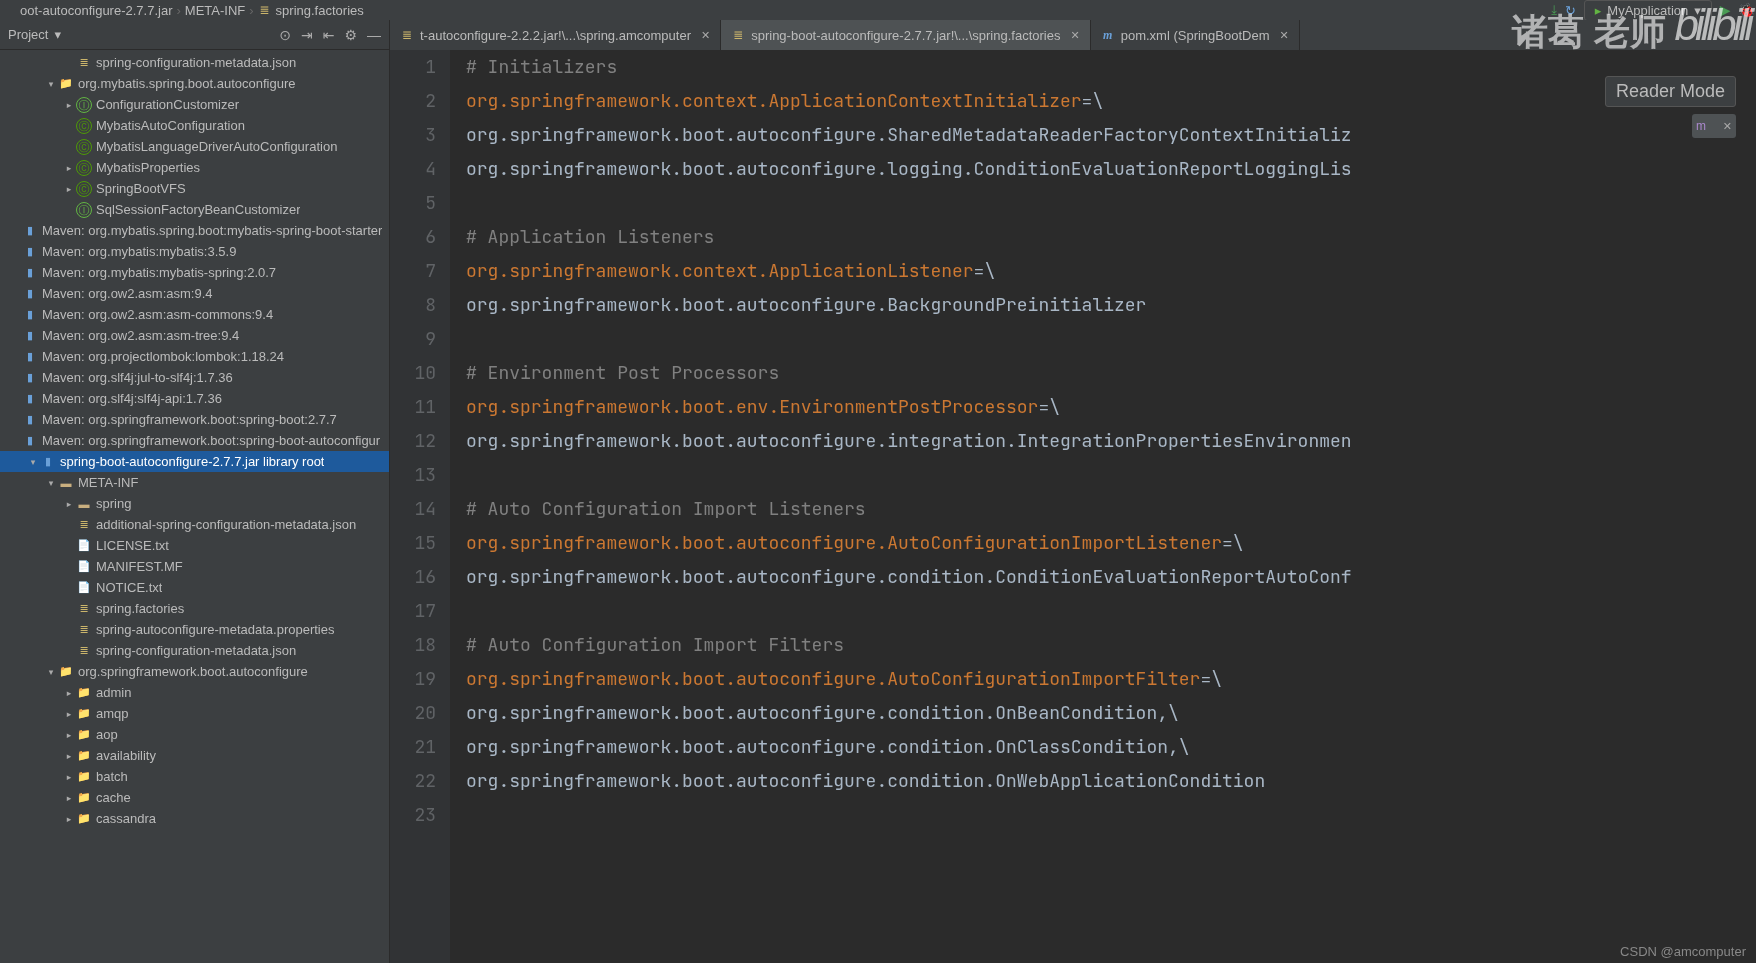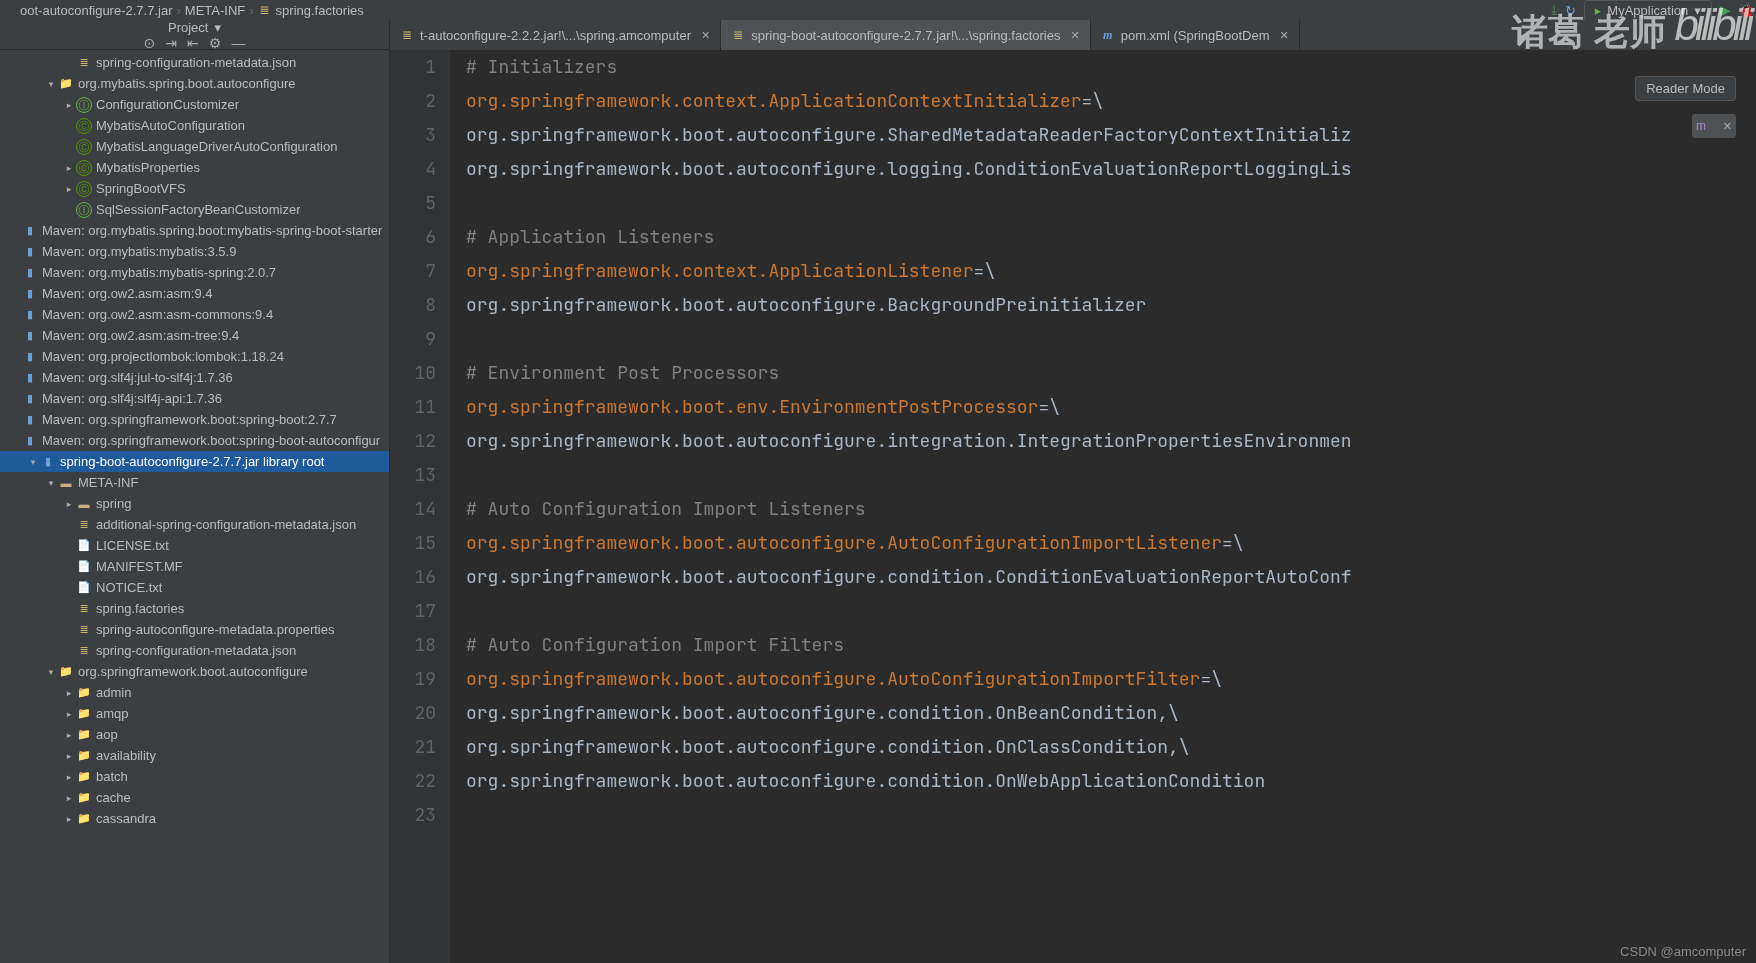--- a/index.html
+++ b/index.html
@@ -5,21 +5,21 @@
 * { margin: 0; padding: 0; box-sizing: border-box; }
 body { font-family: "Segoe UI", Arial, sans-serif; background: #3c3f41; color: #bbbbbb; overflow: hidden; width: 1756px; height: 963px; position: relative; }
 .breadcrumbs { height: 20px; display: flex; align-items: center; gap: 4px; font-size: 13px; color: #bbb; padding-left: 20px; background:#3c3f41;}
 .breadcrumbs .sep { color: #666; }
 .run-config { display:flex; align-items:center; gap:8px; color:#bbb; font-size:13px;}
 .play-icon { color:#499c54; font-size:14px;}
 .bug-icon { color:#499c54; font-size:14px;}
 .run-box { border:1px solid #555; padding:2px 10px; border-radius:3px; display:flex; align-items:center; gap:6px;}
 .main { display: flex; height: calc(100% - 20px); }
 .sidebar { width: 390px; background: #3c3f41; border-right: 1px solid #2b2b2b; overflow: hidden; font-size: 13px; }
-.sidebar-header { height: 30px; display: flex; align-items: center; justify-content: space-between; padding: 0 8px; border-bottom: 1px solid #2b2b2b; flex-direction: column; }
+.sidebar-header { height: 30px; display: flex; align-items: center; justify-content: space-between; padding: 0 8px; border-bottom: 1px solid #2b2b2b; }
 .sidebar-title { display:flex; align-items:center; gap:6px; font-size:13px; color:#bbb;}
 .sidebar-icons { display:flex; gap:10px; color:#aaa; font-size:14px;}
 .tree { padding-top: 2px; }
 .tree-row { display: flex; align-items: center; height: 21px; padding-right: 4px; white-space: nowrap; overflow: hidden; cursor: default; }
 .tree-row.selected { background: #1e5a9c; color: #fff; }
 .tree-row .arrow { width: 14px; text-align: center; color: #aaa; font-size: 9px; display:inline-block;}
 .tree-row .icon { width: 16px; height: 16px; display: inline-flex; align-items: center; justify-content: center; margin-right: 4px; font-size: 11px;}
 .tree-row .text { overflow: hidden; text-overflow: ellipsis; }
 .icon-pkg { color: #f0a732; }
 .icon-class { color:#4e9a06; border:1px solid #4e9a06; border-radius:8px; width:14px; height:14px; font-size:9px; line-height:12px; text-align:center;}
@@ -34,21 +34,21 @@
 .tab.active { background: #4e5254; }
 .tab .close { color: #aaa; font-size: 11px; margin-left:4px;}
 .tab-icon { color:#cbb56b; font-size:12px; width:14px; display:inline-block; text-align:center;}
 .tab-icon.pom { color:#6aa0d8; font-weight:bold; font-style:italic; font-family:serif;}
 .code-area { flex: 1; display: flex; overflow: hidden; font-family: "JetBrains Mono", Consolas, monospace; font-size: 18px; line-height: 34px; }
 .gutter { width: 60px; text-align: right; color: #606366; padding-right: 14px; background: #313335; user-select: none; }
 .code { flex: 1; padding-left: 16px; white-space: pre; overflow: hidden; color:#a9b7c6;}
 .comment { color: #808080; }
 .key-fqn { color: #cc7832; margin-top: 8px; }
 .plain { color: #a9b7c6; }
-.reader-mode { position:absolute; top:56px; right:20px; background:#3c3f41; padding:4px 10px; font-size:13px; color:#bbb; border:1px solid #555; border-radius:3px;}
+.reader-mode { position:absolute; top:56px; right:20px; background:#3c3f41; padding:4px 10px; font-size:18px; color:#bbb; border:1px solid #555; border-radius:3px;}
 .watermark-top { position:absolute; top:8px; right:90px; font-size:36px; color:rgba(255,255,255,0.6); font-weight:bold; pointer-events:none; z-index:10; font-family:"Microsoft YaHei",sans-serif;}
 .watermark-logo { position:absolute; top:0px; right:6px; font-size:44px; font-weight:400; color:#ffffff; opacity:0.65; letter-spacing:-4px; pointer-events:none; z-index:10; font-style:italic;}
 .watermark-bottom { position:absolute; bottom:4px; right:10px; font-size:13px; color:#888; z-index:10;}
 .mini-badge { position:absolute; top:94px; right:20px; width:44px; height:24px; background:#4e5254; border-radius:3px; display:flex; align-items:center; justify-content:space-between; padding:0 4px; font-size:12px; color:#aa88cc;}
 .mini-badge .x { color:#aaa; font-size:11px;}
 </style>
 </head>
 <body>
 
 <div class="breadcrumbs">

